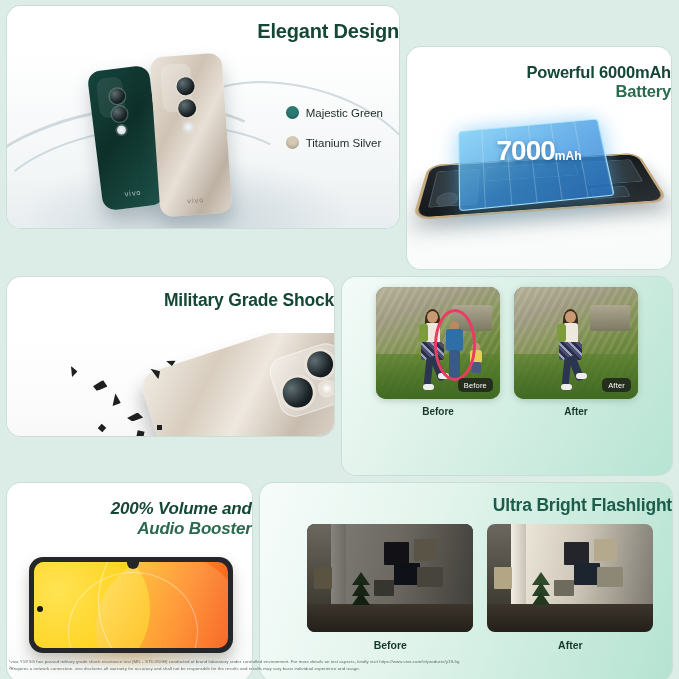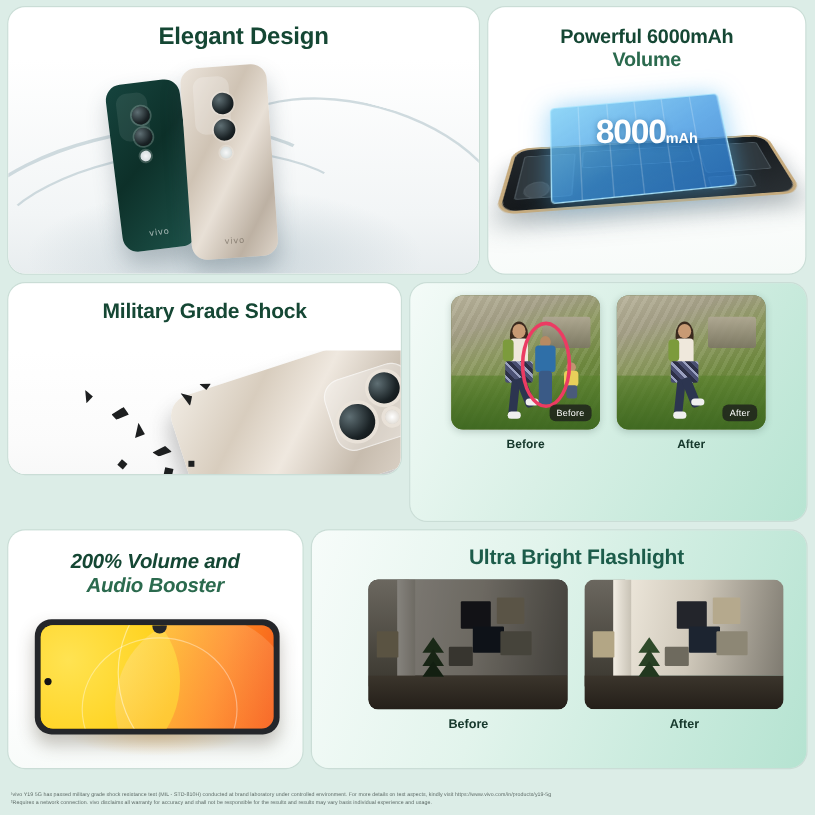--- a/index.html
+++ b/index.html
@@ -17,21 +17,21 @@
     position: relative;
     border-radius: 14px;
     overflow: hidden;
     box-shadow: 0 0 0 1px rgba(120,150,140,.18);
   }
   .panel.white { background: linear-gradient(175deg,#ffffff 0%,#ffffff 60%,#f6faf8 100%); }
   .panel.mint  { background: linear-gradient(120deg,#f4fbf8 0%,#d9f0e6 45%,#b7e4d2 100%); }
   .panel.minty2{ background: linear-gradient(110deg,#f7fcfa 0%,#e2f4ec 40%,#b5e3d1 100%); padding-left: 29px; }
 
   .headline {
-    text-align: center;
+    text-align: right;
     font-weight: bold;
     line-height: 1.16;
     color: #154734;
     letter-spacing: -.2px;
   }
   .headline .ln2 { display: block; color: #2b6a4e; }
   sup { font-size: .52em; vertical-align: super; font-weight: bold; }
 
   
   #p-elegant { width: 392px; height: 222px; }
@@ -90,21 +90,21 @@
   }
   .phone-green .vivo-logo { color: rgba(255,255,255,.62); }
   .phone-silver .vivo-logo { color: rgba(90,80,70,.55); }
 
   .legend { position: absolute; right: 16px; top: 56px; }
   .legend-row { display: flex; align-items: center; gap: 7px; margin-bottom: 17px; }
   .dot { width: 13px; height: 13px; border-radius: 50%; flex: none; box-shadow: inset 0 -2px 3px rgba(0,0,0,.2); }
   .legend-label { font-size: 11.5px; color: #1f2b26; }
 
   
-  #p-battery { width: 264px; height: 222px; }
+  #p-battery { width: 264px; height: 222px; margin-top: 41px; }
   #p-battery .headline { font-size: 16.5px; padding-top: 16px; }
   .batt-stage { position: absolute; left: 0; top: 62px; width: 100%; height: 160px; }
   .batt-phone {
     position: absolute; left: 20px; top: 34px; width: 226px; height: 78px;
     transform: perspective(320px) rotateX(52deg) rotateZ(-6deg);
     border-radius: 12px;
     background: linear-gradient(160deg,#23282c 0%,#15191c 50%,#2a3034 100%);
     box-shadow: 0 0 0 3px #c6ab7e, 0 16px 22px rgba(40,60,70,.35);
   }
   .pcb { position: absolute; border-radius: 3px; background: #2f373c; box-shadow: inset 0 0 0 1px #4b555b; }
@@ -323,48 +323,58 @@
 
         <div class="phone phone-silver">
           <div class="cam-island">
             <div class="lens l1"></div>
             <div class="lens l2"></div>
             <div class="lens l3"></div>
           </div>
           <div class="vivo-logo">vivo</div>
         </div>
 
+        <div class="legend">
+          <div class="legend-row">
+            <span class="dot" style="background:#2d7a72"></span>
+            <span class="legend-label">Majestic Green</span>
+          </div>
+          <div class="legend-row">
+            <span class="dot" style="background:#d5c9b5"></span>
+            <span class="legend-label">Titanium Silver</span>
+          </div>
+        </div>
       </div>
     </section>
 
     <section class="panel white" id="p-battery">
       <h2 class="headline">
         <span>Powerful 6000mAh</span>
-        <span class="ln2">Volume</span>
+        <span class="ln2">Battery</span>
       </h2>
       <div class="batt-stage">
         <div class="batt-phone">
           <div class="pcb a"></div>
           <div class="pcb b"></div>
           <div class="pcb c"></div>
           <div class="pcb d"></div>
           <div class="pcb e"></div>
         </div>
         <div class="batt-overlay">
           <div class="cells">
               <i></i>
               <i></i>
               <i></i>
               <i></i>
               <i></i>
               <i></i>
             </div>
         </div>
         <div class="batt-text">
-          <span>8000</span><small>mAh</small>
+          <span>7000</span><small>mAh</small>
         </div>
       </div>
     </section>
   </div>
 
   <div class="grid-row">
 
     <section class="panel white" id="p-military">
       <h2 class="headline">
         <span>Military Grade Shock</span>

